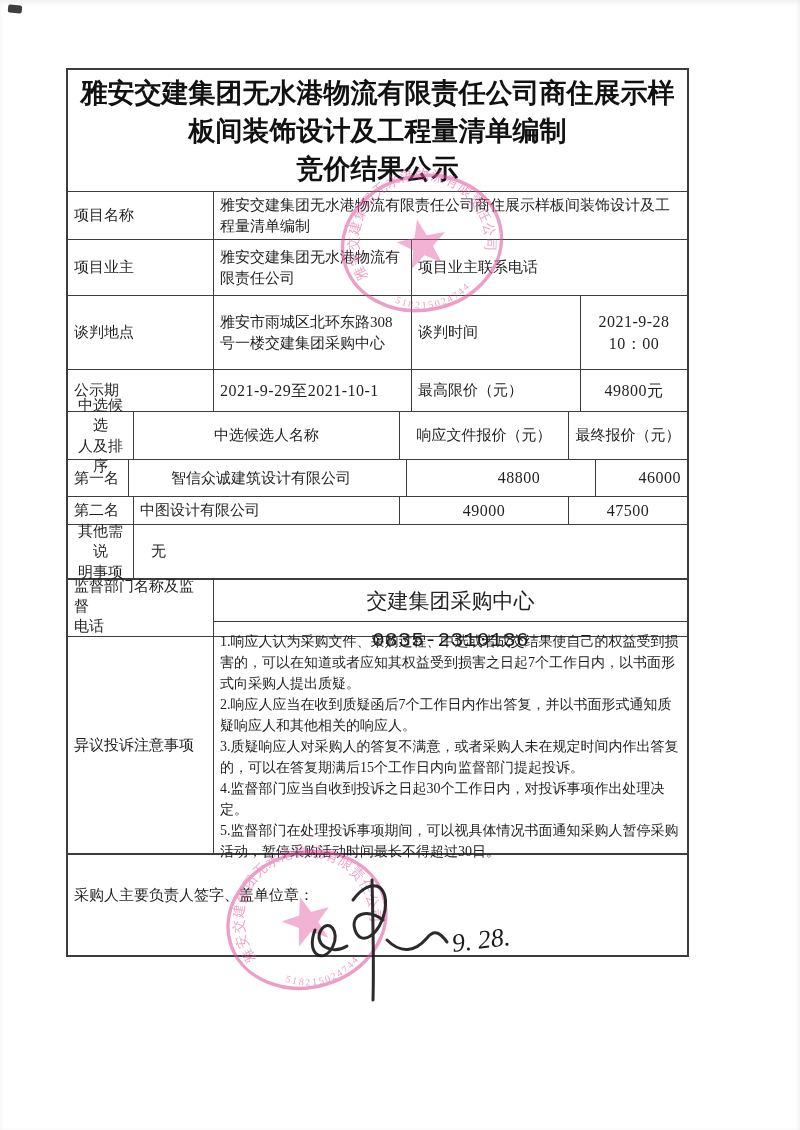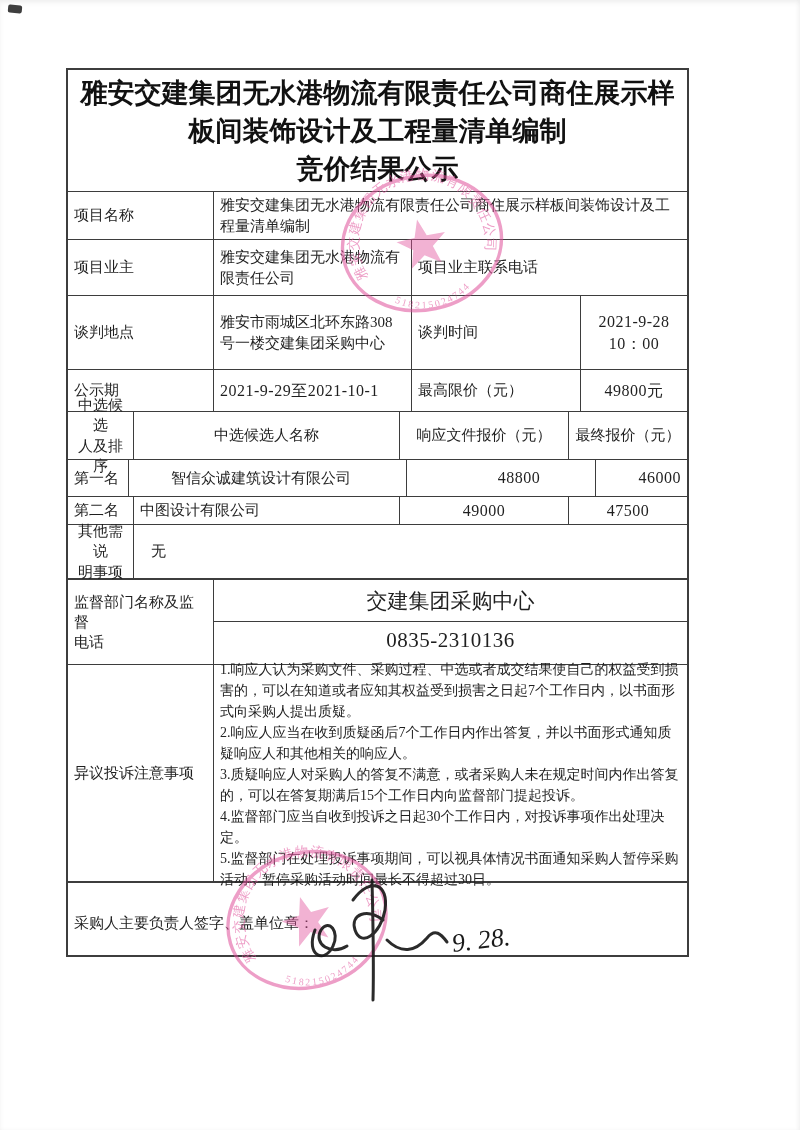--- a/index.html
+++ b/index.html
@@ -34,21 +34,21 @@
   .cell.center{align-items:center;text-align:center;}
   .cell.left{align-items:flex-start;text-align:left;}
   
   .cA{width:146px;} .cA2{width:66px;} .cB{width:198px;} .cB2{width:266px;}
   .cC{width:169px;} .cD{flex:1;}
   .cWide{flex:1;}
   
   .rTitle{height:122px;} .rName{height:48px;} .rOwner{height:56px;}
   .rNeg{height:74px;} .rPub{height:42px;} .rHead{height:48px;}
   .rC1{height:37px;gap:36px;} .rC2{height:28px;} .rOther{height:55px;gap:11px;}
-  .rSup{height:85px;} .rObj{height:218px;} .rSig{height:80px;}
+  .rSup{height:57px;font-family:Liberation Mono, monospace;} .rObj{height:218px;} .rSig{height:80px;}
   .title-cell{
     flex:1;display:flex;flex-direction:column;justify-content:center;align-items:center;
     font-weight:bold;font-size:27px;line-height:38px;color:#111;text-align:center;
     padding:0 4px;border-right:none;
   }
   .num{font-size:16px;letter-spacing:.5px;}
   .sup-right{flex:1;display:flex;flex-direction:column;}
   .sup-sub{flex:none;display:flex;align-items:center;justify-content:center;
     box-sizing:border-box;font-size:21px;}
   .sup-sub.first{height:42px;border-bottom:1px solid #3d3d3d;}

